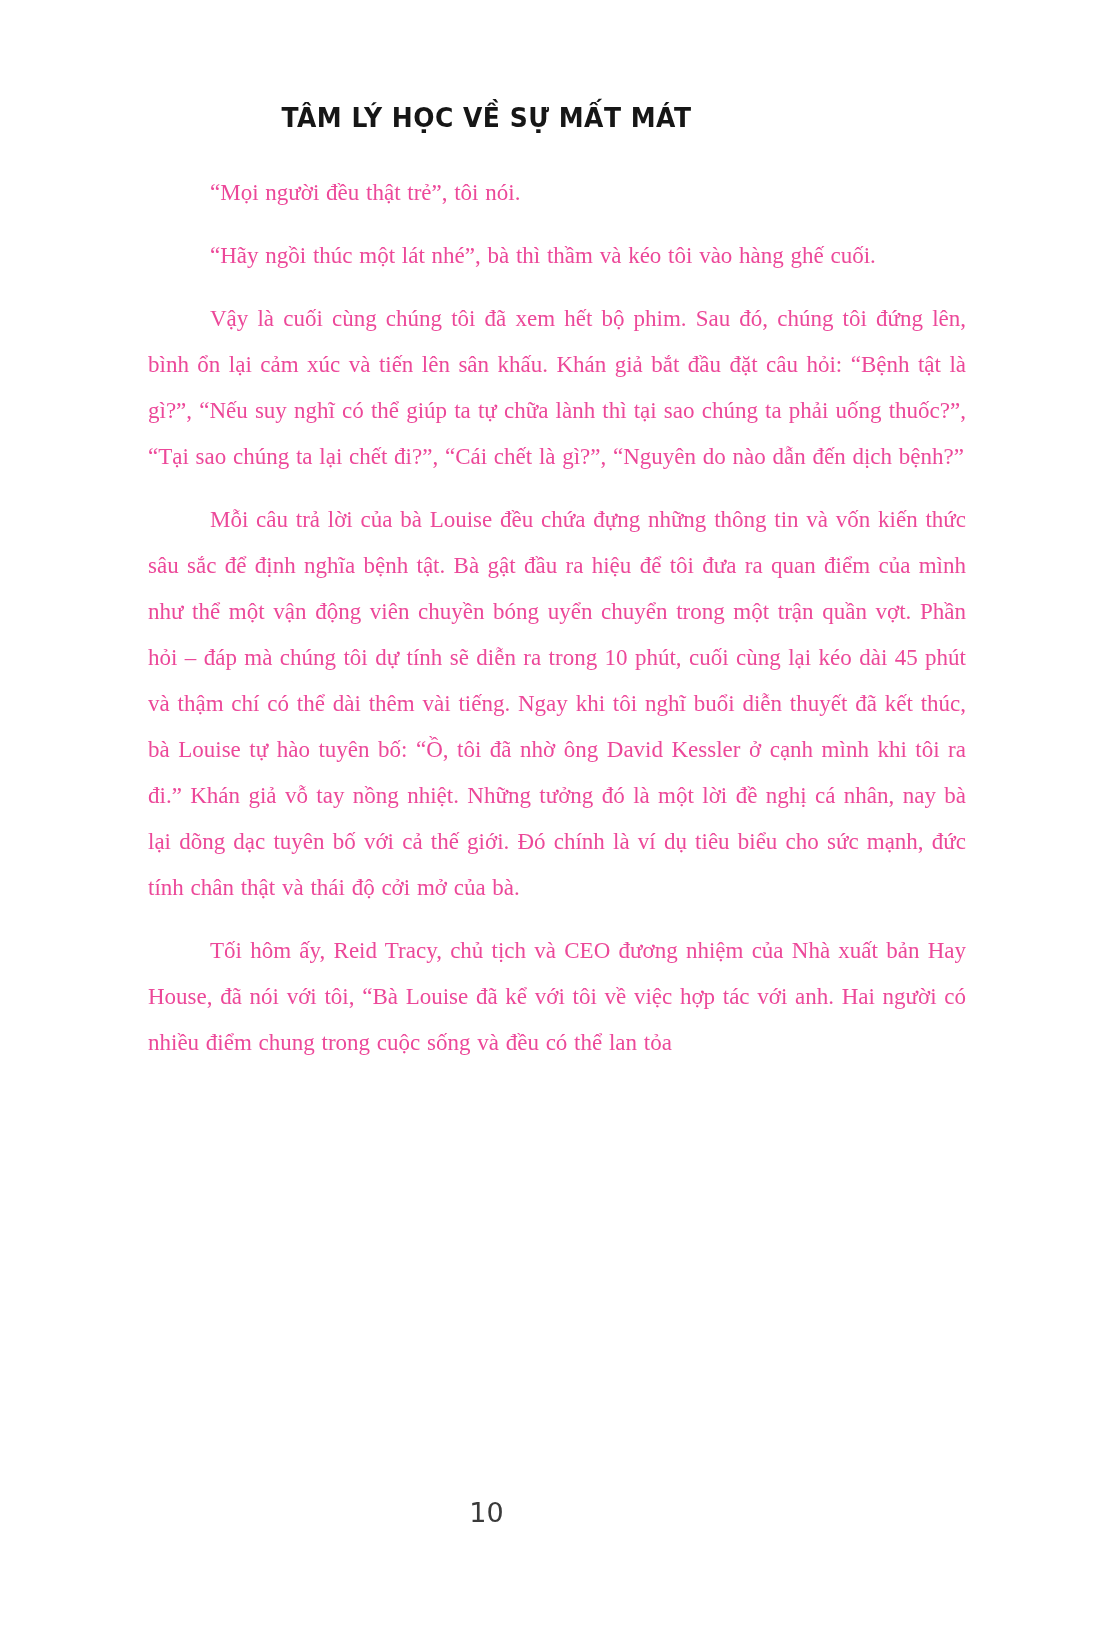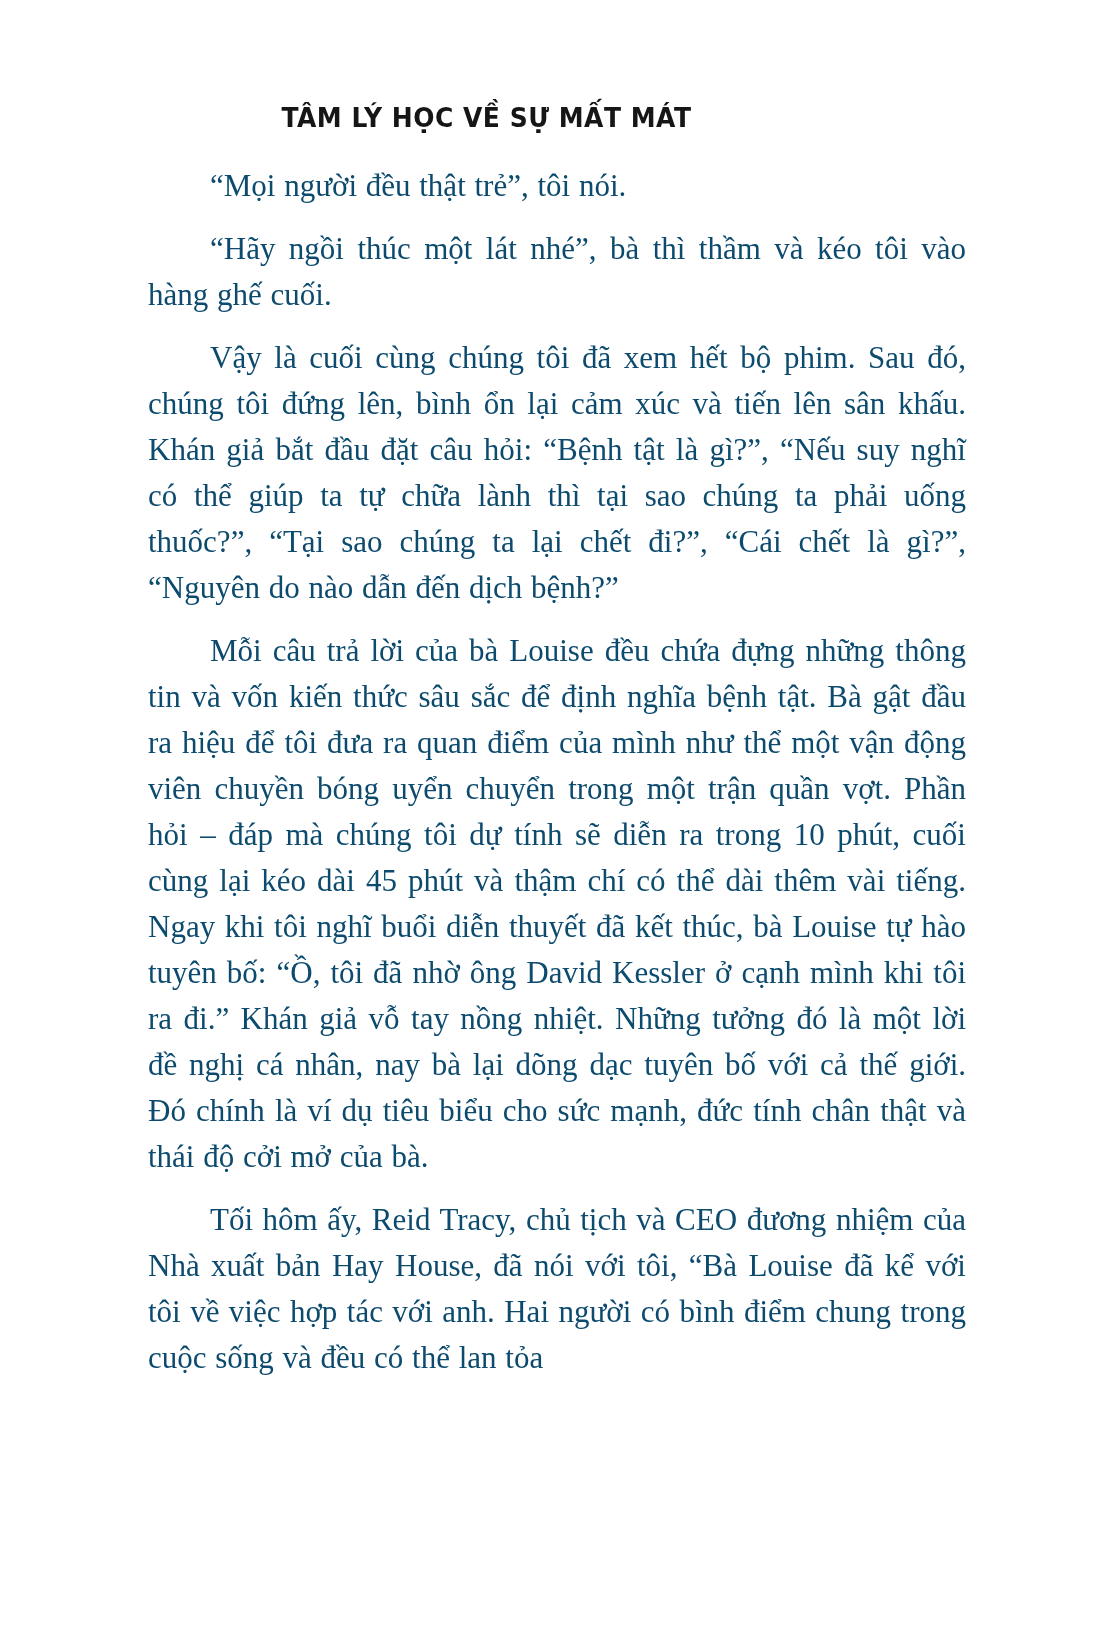--- a/index.html
+++ b/index.html
@@ -29,27 +29,27 @@
     font-weight: 700;
     font-size: 25px;
     letter-spacing: 0.5px;
     color: #161616;
     transform: scaleY(1.08);
   }
 
   
   .body-text {
     position: absolute;
-    top: 163px;
+    top: 170px;
     left: 148px;
     width: 818px;
-    font-size: 31px;
+    font-size: 23px;
     line-height: 46px;
     text-align: justify;
-    color: #0c4a6e;
+    color: #ec4899;
   }
 
   .body-text p {
     text-indent: 62px;
     margin-bottom: 17px;
     word-spacing: 1px;
   }
 
   
   .page-number {
@@ -69,17 +69,18 @@
 
 <div class="page">
 
   <div class="running-header">TÂM LÝ HỌC VỀ SỰ MẤT MÁT</div>
 
   <div class="body-text">
     <p>“Mọi người đều thật trẻ”, tôi nói.</p>
     <p>“Hãy ngồi thúc một lát nhé”, bà thì thầm và kéo tôi vào hàng ghế cuối.</p>
     <p>Vậy là cuối cùng chúng tôi đã xem hết bộ phim. Sau đó, chúng tôi đứng lên, bình ổn lại cảm xúc và tiến lên sân khấu. Khán giả bắt đầu đặt câu hỏi: “Bệnh tật là gì?”, “Nếu suy nghĩ có thể giúp ta tự chữa lành thì tại sao chúng ta phải uống thuốc?”, “Tại sao chúng ta lại chết đi?”, “Cái chết là gì?”, “Nguyên do nào dẫn đến dịch bệnh?”</p>
     <p>Mỗi câu trả lời của bà Louise đều chứa đựng những thông tin và vốn kiến thức sâu sắc để định nghĩa bệnh tật. Bà gật đầu ra hiệu để tôi đưa ra quan điểm của mình như thể một vận động viên chuyền bóng uyển chuyển trong một trận quần vợt. Phần hỏi – đáp mà chúng tôi dự tính sẽ diễn ra trong 10 phút, cuối cùng lại kéo dài 45 phút và thậm chí có thể dài thêm vài tiếng. Ngay khi tôi nghĩ buổi diễn thuyết đã kết thúc, bà Louise tự hào tuyên bố: “Ồ, tôi đã nhờ ông David Kessler ở cạnh mình khi tôi ra đi.” Khán giả vỗ tay nồng nhiệt. Những tưởng đó là một lời đề nghị cá nhân, nay bà lại dõng dạc tuyên bố với cả thế giới. Đó chính là ví dụ tiêu biểu cho sức mạnh, đức tính chân thật và thái độ cởi mở của bà.</p>
-    <p>Tối hôm ấy, Reid Tracy, chủ tịch và CEO đương nhiệm của Nhà xuất bản Hay House, đã nói với tôi, “Bà Louise đã kể với tôi về việc hợp tác với anh. Hai người có bình điểm chung trong cuộc sống và đều có thể lan tỏa</p>
+    <p>Tối hôm ấy, Reid Tracy, chủ tịch và CEO đương nhiệm của Nhà xuất bản Hay House, đã nói với tôi, “Bà Louise đã kể với tôi về việc hợp tác với anh. Hai người có nhiều điểm chung trong cuộc sống và đều có thể lan tỏa</p>
   </div>
 
+  <div class="page-number">10</div>
 
 </div>
 
 </body></html>

